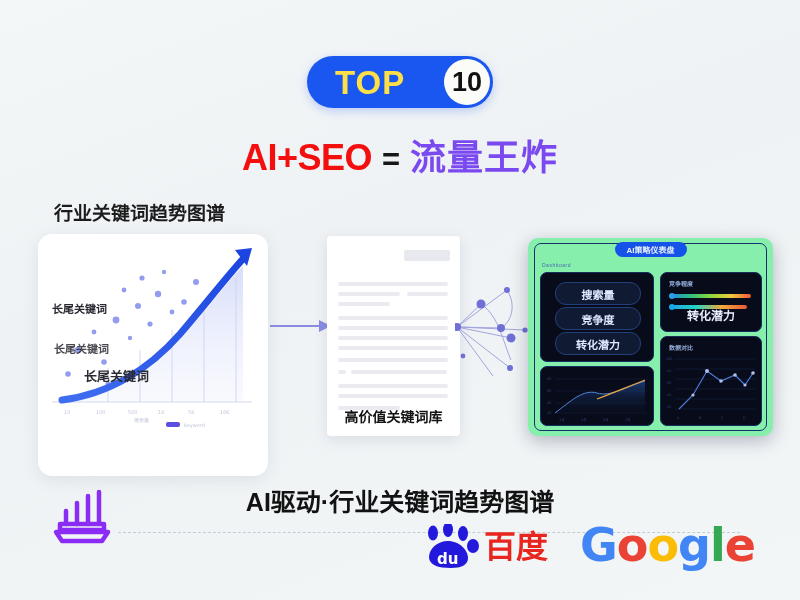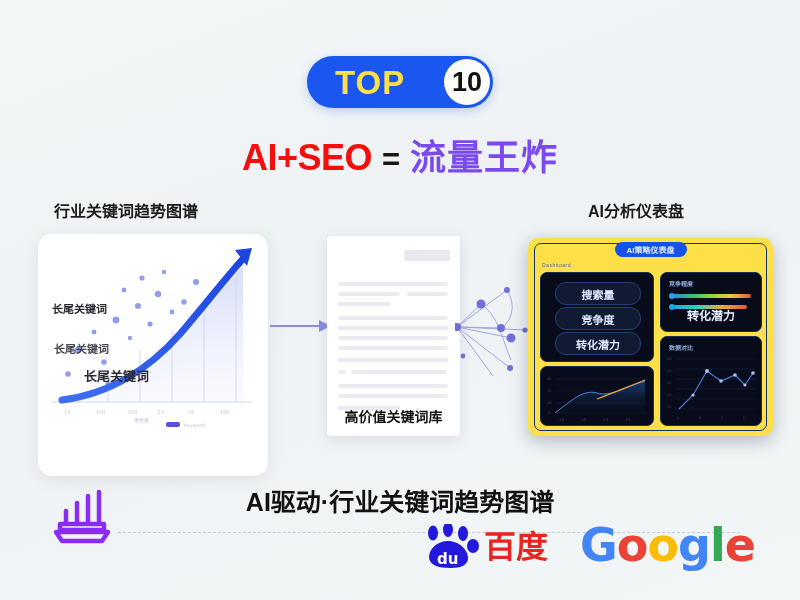--- a/index.html
+++ b/index.html
@@ -34,21 +34,21 @@
   
   .headline{
     position:absolute;left:0;right:0;top:128px;text-align:center;
     font-size:36px;font-weight:bold;white-space:nowrap;
   }
   .headline .red{color:#f40f0f;letter-spacing:-.5px;}
   .headline .eq{color:#171717;margin:0 10px;font-size:31px;}
   .headline .purple{color:#7b49f0;letter-spacing:1px;}
 
   
-  .cap{position:absolute;font-size:16px;font-weight:bold;color:#1c1c1c;white-space:nowrap;}
+  .cap{position:absolute;font-size:19px;font-weight:bold;color:#1c1c1c;white-space:nowrap;}
   .cap-left{left:54px;top:198px;}
   .cap-right{left:588px;top:198px;}
 
   
   .card-left{
     position:absolute;left:38px;top:234px;width:230px;height:242px;
     background:#ffffff;border-radius:14px;
     box-shadow:0 4px 16px rgba(60,70,110,.10);
     overflow:hidden;
   }
@@ -77,21 +77,21 @@
     position:absolute;left:0;right:0;bottom:10px;text-align:center;
     font-size:14px;font-weight:bold;color:#141414;white-space:nowrap;
   }
 
   
   .nodes{position:absolute;left:455px;top:272px;width:85px;height:110px;}
 
   
   .dash{
     position:absolute;left:528px;top:238px;width:245px;height:198px;
-    background:#fde047;border-radius:10px;
+    background:#86efac;border-radius:10px;
     box-shadow:0 5px 18px rgba(15,25,60,.28);
     overflow:hidden;
   }
   .dash-inner{position:absolute;left:6px;top:5px;right:6px;bottom:5px;border:1px solid #14306b;border-radius:7px;}
   .dash-badge{
     position:absolute;left:50%;transform:translateX(-50%);top:4px;
     background:#1452e8;border-radius:9px;padding:2px 12px;
     color:#eaf1ff;font-size:8px;font-weight:bold;white-space:nowrap;
     filter:blur(.35px);
   }
@@ -146,21 +146,20 @@
     <div class="num-circle">
       <span>10</span>
     </div>
   </div>
 
   <div class="headline">
     <span class="red">AI+SEO</span><span class="eq">=</span><span class="purple">流量王炸</span>
   </div>
 
   <div class="cap cap-left">行业关键词趋势图谱</div>
-  <div class="cap cap-right">AI分析仪表盘</div>
 
   <div class="card-left">
     <svg class="plot" viewBox="0 0 230 202" preserveAspectRatio="none">
       <defs>
         <linearGradient id="areaFill" x1="0" y1="0" x2="0" y2="1">
           <stop offset="0%" stop-color="#b9c3f5" stop-opacity=".55"></stop>
           <stop offset="100%" stop-color="#dfe4fb" stop-opacity=".18"></stop>
         </linearGradient>
         <linearGradient id="arrowGrad" x1="0" y1="1" x2="1" y2="0">
           <stop offset="0%" stop-color="#3f6ef0"></stop>

